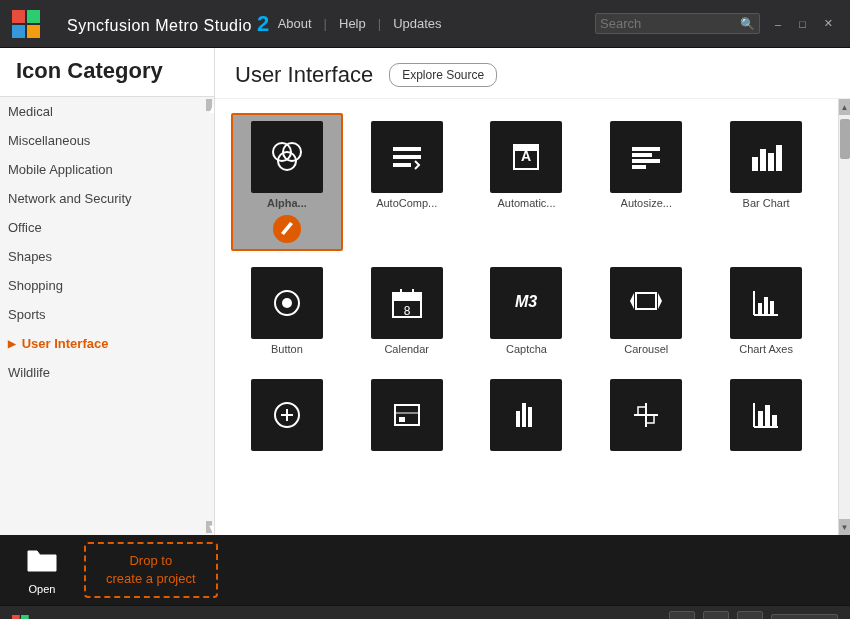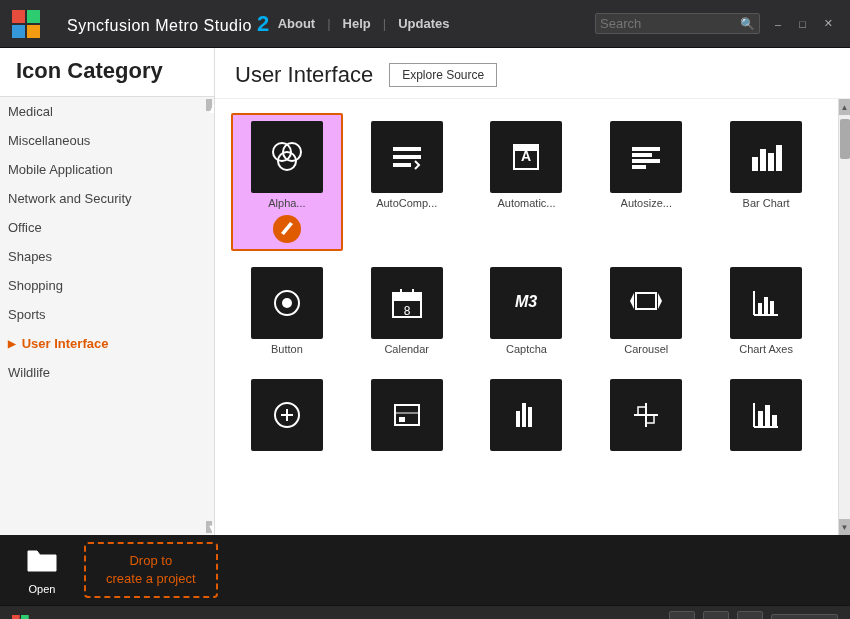--- a/index.html
+++ b/index.html
@@ -38,21 +38,20 @@
       align-items: center;
       gap: 4px;
       font-size: 13px;
       color: #ccc;
     }
     #titlebar-nav a {
       color: #ccc;
       text-decoration: none;
       padding: 0 8px;
       cursor: pointer;
-      font-weight: bold;
     }
     .sep { color: #666; }
     #search-box {
       display: flex;
       align-items: center;
       background: #3c3c3c;
       border: 1px solid #555;
       border-radius: 2px;
       padding: 2px 4px;
       margin-left: auto;
@@ -126,21 +125,21 @@
       font-weight: 300;
       color: #222;
     }
     #explore-source-btn {
       border: 1px solid #999;
       background: #fff;
       color: #333;
       font-size: 12px;
       padding: 4px 12px;
       cursor: pointer;
-      border-radius: 0;
+      border-radius: 10px;
     }
 
     
     #icons-grid {
       flex: 1;
       padding: 14px 16px;
       overflow-y: auto;
       display: grid;
       grid-template-columns: repeat(5, 1fr);
       gap: 8px;
@@ -152,21 +151,22 @@
       flex-direction: column;
       align-items: center;
       gap: 4px;
       padding: 6px 4px;
       cursor: pointer;
       border: 2px solid transparent;
       border-radius: 2px;
     }
     .icon-item.selected {
       border-color: #e05a00;
-      background: #f0abfc;
+      background: #a3a3a3;
+      font-weight: bold;
     }
     .icon-box {
       width: 72px;
       height: 72px;
       background: #1a1a1a;
       display: flex;
       align-items: center;
       justify-content: center;
       border-radius: 2px;
       font-size: 30px;

